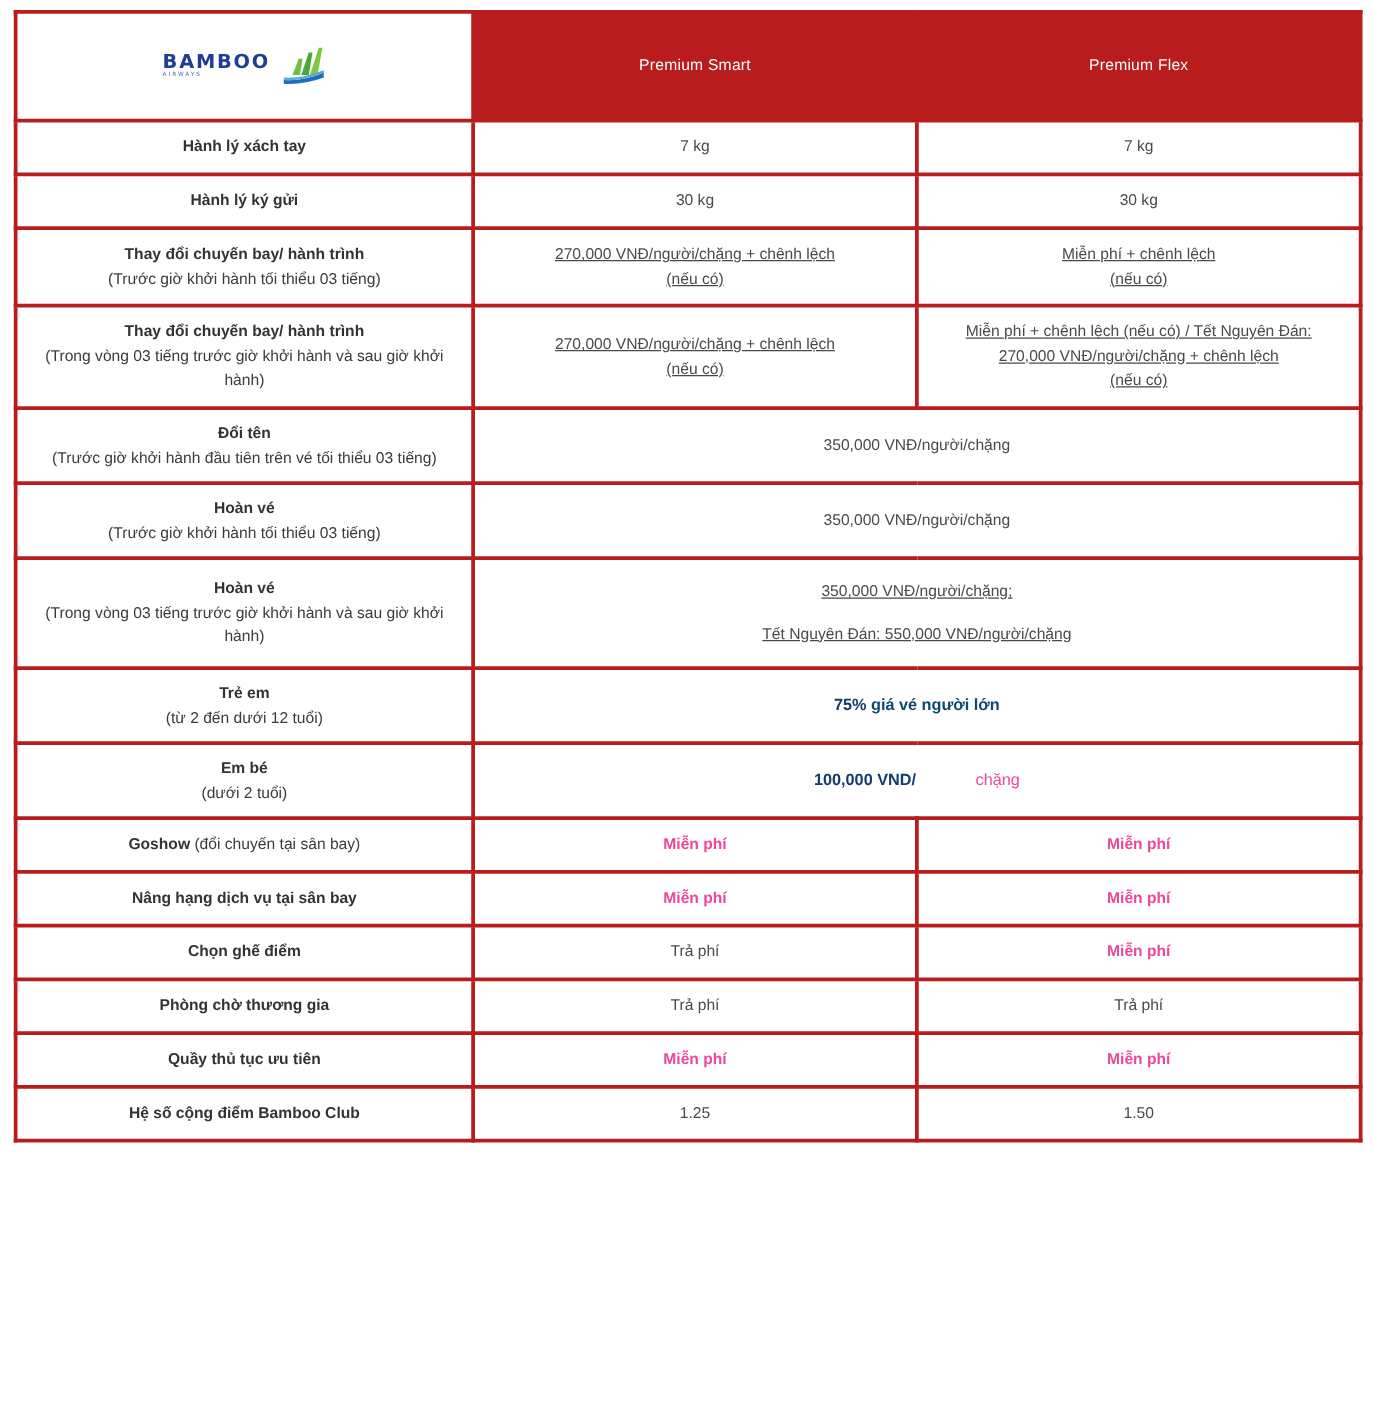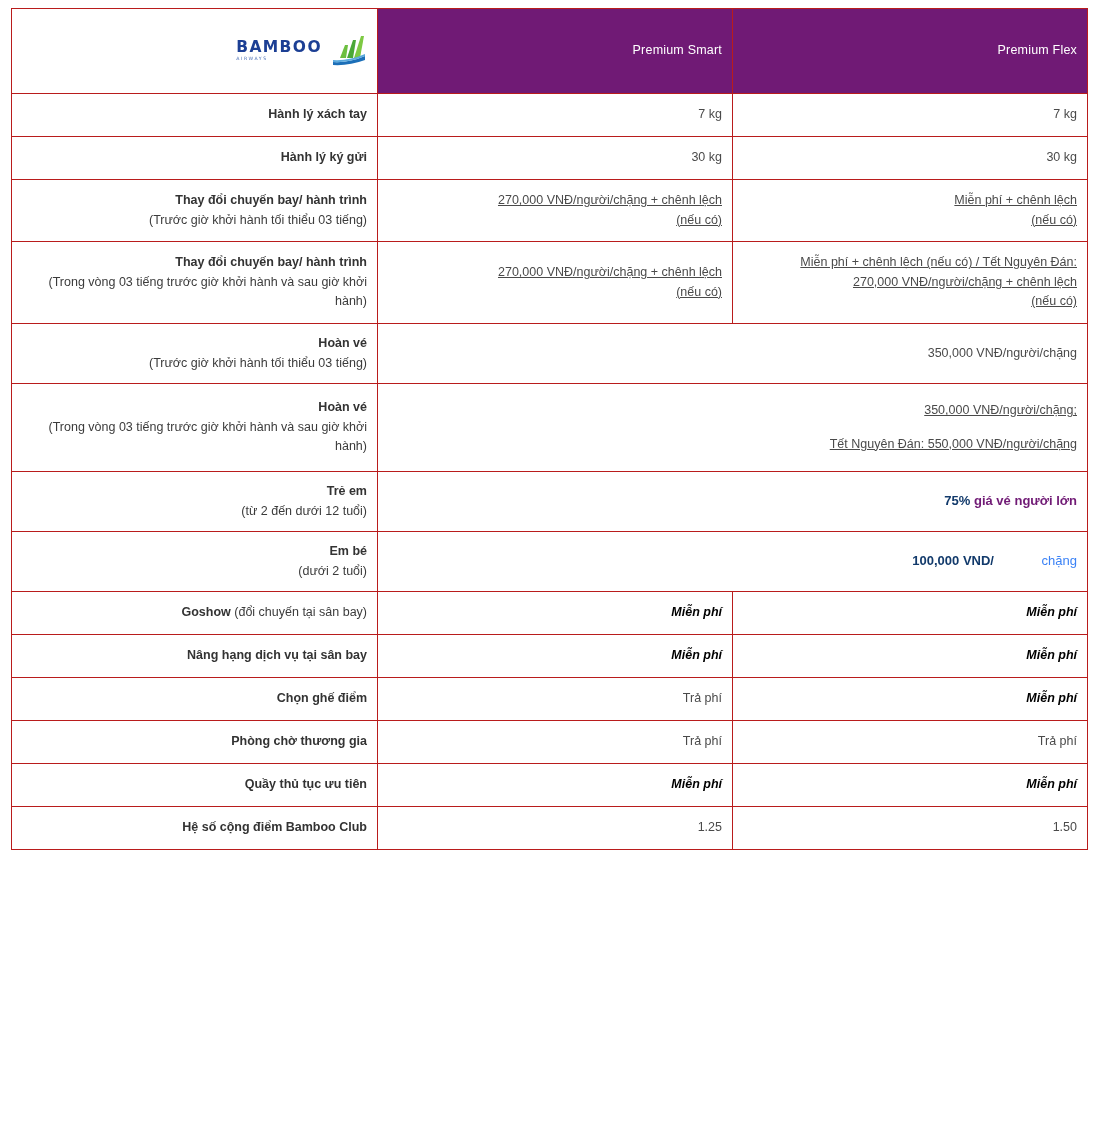--- a/index.html
+++ b/index.html
@@ -22,36 +22,36 @@
     width: 1076px;
     margin: 8px 11px 0 11px;
   }
 
   .fare-table col.c-feature { width: 366px; }
   .fare-table col.c-smart   { width: 355px; }
   .fare-table col.c-flex    { width: 355px; }
 
   .fare-table td,
   .fare-table th {
-    border: 1px solid #b91c1c;
+    border: 3px solid #b91c1c;
     padding: 6px 10px;
     vertical-align: middle;
-    text-align: right;
+    text-align: center;
     font-weight: normal;
     font-size: 12.5px;
     line-height: 1.55;
   }
 
   
   .hdr-logo-cell {
     background: #ffffff;
     height: 72px;
   }
   .hdr-plan {
-    background: #701a75;
+    background: #b91c1c;
     color: #ffffff;
     font-weight: bold;
     font-size: 14px;
     letter-spacing: .2px;
     height: 72px;
   }
 
   
   .logo {
     display: inline-flex;
@@ -97,29 +97,29 @@
     color: #3b3b3b;
     font-weight: normal;
   }
   .feature.inline .f-title,
   .feature.inline .f-sub {
     display: inline;
   }
 
   
   .val { color: #4a4a4a; font-size: 12.5px; }
-  .val.bold { font-weight: bold; color: #000000; font-style: italic; }
+  .val.bold { font-weight: bold; color: #ec4899; }
   .val .line { display: block; text-decoration: underline; }
   .val .gap { display: block; height: 14px; }
 
   .val.kid   { font-weight: bold; font-size: 13px; }
   .val .pct  { color: #123a6b; }
-  .val .gold { color: #701a75; }
+  .val .gold { color: #0c4a6e; }
   .val .navy { color: #123a6b; }
-  .val .plain{ color: #3b82f6; font-weight: normal; margin-left: 44px; }
+  .val .plain{ color: #ec4899; font-weight: normal; margin-left: 44px; }
 
   .row-h52  { height: 43px; }
   .row-h75  { height: 62px; }
   .row-h93  { height: 82px; }
   .row-h70  { height: 60px; }
   .row-h98  { height: 88px; }
 </style>
 </head>
 <body>
 
@@ -191,20 +191,27 @@
           <span class="line">(nếu có)</span>
         </td>
         <td class="val">
           <span class="line">Miễn phí + chênh lệch (nếu có) / Tết Nguyên Đán:</span>
           <span class="line">270,000 VNĐ/người/chặng + chênh lệch</span>
           <span class="line">(nếu có)</span>
         </td>
       </tr>
       <tr class="row-h70">
         <td class="feature">
+          <span class="f-title">Đổi tên</span>
+          <span class="f-sub">(Trước giờ khởi hành đầu tiên trên vé tối thiểu 03 tiếng)</span>
+        </td>
+        <td colspan="2" class="val">350,000 VNĐ/người/chặng</td>
+      </tr>
+      <tr class="row-h70">
+        <td class="feature">
           <span class="f-title">Hoàn vé</span>
           <span class="f-sub">(Trước giờ khởi hành tối thiểu 03 tiếng)</span>
         </td>
         <td colspan="2" class="val">350,000 VNĐ/người/chặng</td>
       </tr>
       <tr class="row-h98">
         <td class="feature">
           <span class="f-title">Hoàn vé</span>
           <span class="f-sub">(Trong vòng 03 tiếng trước giờ khởi hành và sau giờ khởi hành)</span>
         </td>

